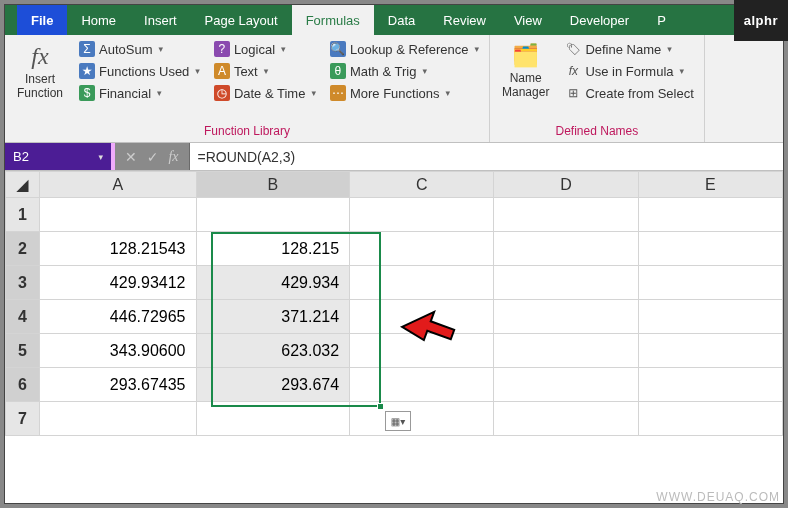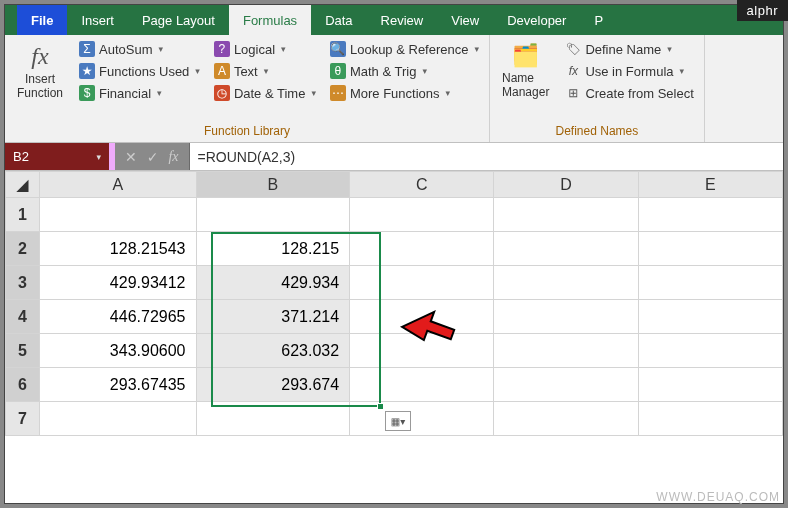--- a/index.html
+++ b/index.html
@@ -9,30 +9,30 @@
 
 .tabs { background: #267342; display: flex; height: 30px; align-items: stretch; font-size: 13px; }
 .tab { color: #fff; padding: 6px 14px; cursor: pointer; display: flex; align-items: center; }
 .tab.file { background: #1d4ed8; font-weight: 700; margin-left: 12px; }
 .tab.active { background: #f1f1f1; color: #2a7c47; }
 
 
 .ribbon { background: #f1f1f1; border-bottom: 1px solid #c0c0c0; display: flex; height: 108px; }
 .group { border-right: 1px solid #d0d0d0; display: flex; flex-direction: column; padding: 4px 6px 2px; }
 .group-body { flex: 1; display: flex; gap: 6px; }
-.group-label { text-align: center; font-size: 12px; color: #a16207; padding: 2px 0; }
+.group-label { text-align: center; font-size: 12px; color: #be185d; padding: 2px 0; }
 .big-btn { display: flex; flex-direction: column; align-items: center; justify-content: flex-start; padding: 4px 6px; cursor: pointer; font-size: 12px; color: #333; gap: 2px; }
 .stack { display: flex; flex-direction: column; gap: 2px; }
 .rbtn { display: flex; align-items: center; gap: 4px; font-size: 13px; color: #333; padding: 2px 4px; cursor: pointer; white-space: nowrap; }
 .ico { width: 16px; height: 16px; display: inline-flex; align-items: center; justify-content: center; font-size: 12px; color: #fff; border-radius: 2px; }
 .dd { color: #666; font-size: 9px; margin-left: 2px; }
 
 
 .fbar { display: flex; height: 28px; border-bottom: 1px solid #c0c0c0; background: #8a8a8a; align-items: stretch; }
-.namebox { width: 110px; background: #7f1d1d; color: #fff; font-size: 13px; padding: 4px 8px; display: flex; align-items: center; border-right: 6px solid #f0abfc; }
+.namebox { width: 110px; background: #4c1d95; color: #fff; font-size: 13px; padding: 4px 8px; display: flex; align-items: center; border-right: 4px solid #f0abfc; }
 .namebox .dd2 { margin-left: auto; color: #ddd; font-size: 9px; }
 .fx-icons { display: flex; align-items: center; gap: 10px; padding: 0 10px; color: #ccc; font-size: 14px; border-right: 1px solid #6a6a6a; }
 .formula-input { flex: 1; background: #fff; color: #333; font-size: 14px; padding: 4px 8px; display: flex; align-items: center; }
 
 
 .grid-wrap { flex: 1; overflow: hidden; position: relative; background: #fff; }
 table.grid { border-collapse: collapse; width: 100%; }
 .grid th, .grid td { border: 1px solid #d4d4d4; font-size: 16px; }
 .grid thead th { background: #e6e6e6; color: #333; font-weight: 400; height: 26px; text-align: center; }
 .corner { background: #e6e6e6; width: 38px; }
@@ -47,30 +47,31 @@
 
 .sel-border { position: absolute; border: 2px solid #1a8a4a; pointer-events: none; }
 .fill-handle { position: absolute; width: 7px; height: 7px; background: #1a8a4a; border: 1px solid #fff; }
 .paste-opts { position: absolute; width: 26px; height: 20px; background: #fff; border: 1px solid #999; font-size: 10px; display: flex; align-items: center; justify-content: center; color: #555; }
 
 
 .arrow { position: absolute; width: 60px; height: 50px; }
 .arrow svg { width: 100%; height: 100%; }
 
 
-.logo-badge { position: absolute; top: 0; right: 0; background: #222; color: #fff; font-size: 13px; padding: 3px 10px; font-weight: 400; letter-spacing: 0.5px; }
+.logo-badge { position: absolute; top: 0; right: 0; background: #222; color: #fff; font-size: 13px; padding: 13px 10px; font-weight: 700; letter-spacing: 0.5px; }
 .wm { position: absolute; bottom: 4px; right: 8px; color: #bbb; font-size: 12px; letter-spacing: 1px; }
 </style>
 </head>
 <body>
 
 <div class="app">
 
   <div class="tabs">
     <div class="tab file">File</div>
+    <div class="tab">Home</div>
     <div class="tab">Insert</div>
     <div class="tab">Page Layout</div>
     <div class="tab active">Formulas</div>
     <div class="tab">Data</div>
     <div class="tab">Review</div>
     <div class="tab">View</div>
     <div class="tab">Developer</div>
     <div class="tab">P</div>
   </div>
 
@@ -134,21 +135,21 @@
             </div>
         </div>
       </div>
       <div class="group-label">Function Library</div>
     </div>
 
     <div class="group">
       <div class="group-body">
         <div class="big-btn">
           <span style="font-size:22px">🗂️</span>
-          <span style="white-space:pre;text-align:left;line-height:1.2">Name
+          <span style="white-space:pre;text-align:center;line-height:1.2">Name
 Manager</span>
         </div>
         <div class="stack">
           <div class="rbtn">
               <span class="ico" style="background:none;color:#555">🏷</span>
               <span>Define Name</span>
               <span class="dd">▾</span>
             </div>
           <div class="rbtn">
               <span class="ico" style="background:none;color:#555;font-style:italic">fx</span>

